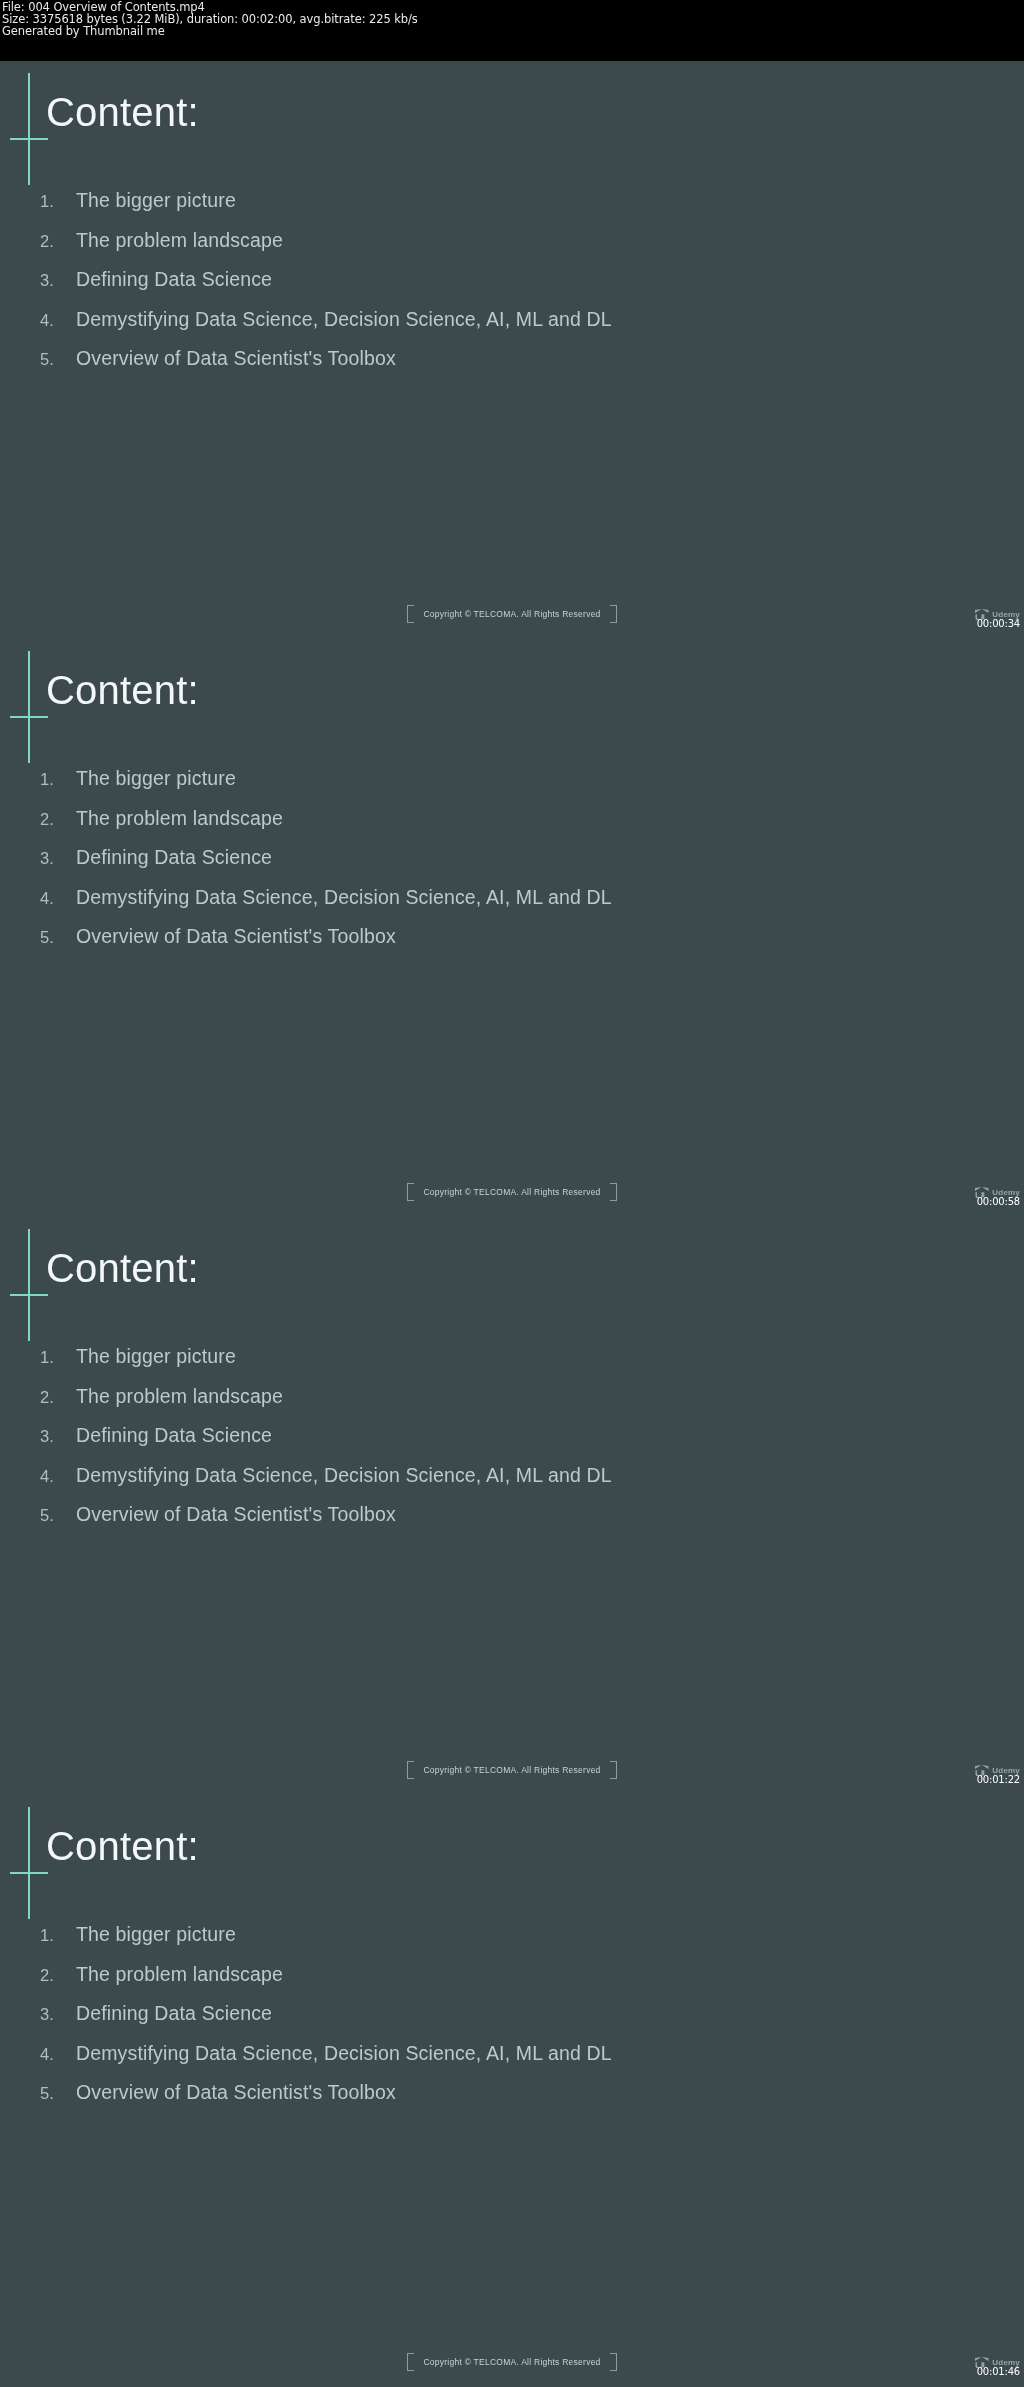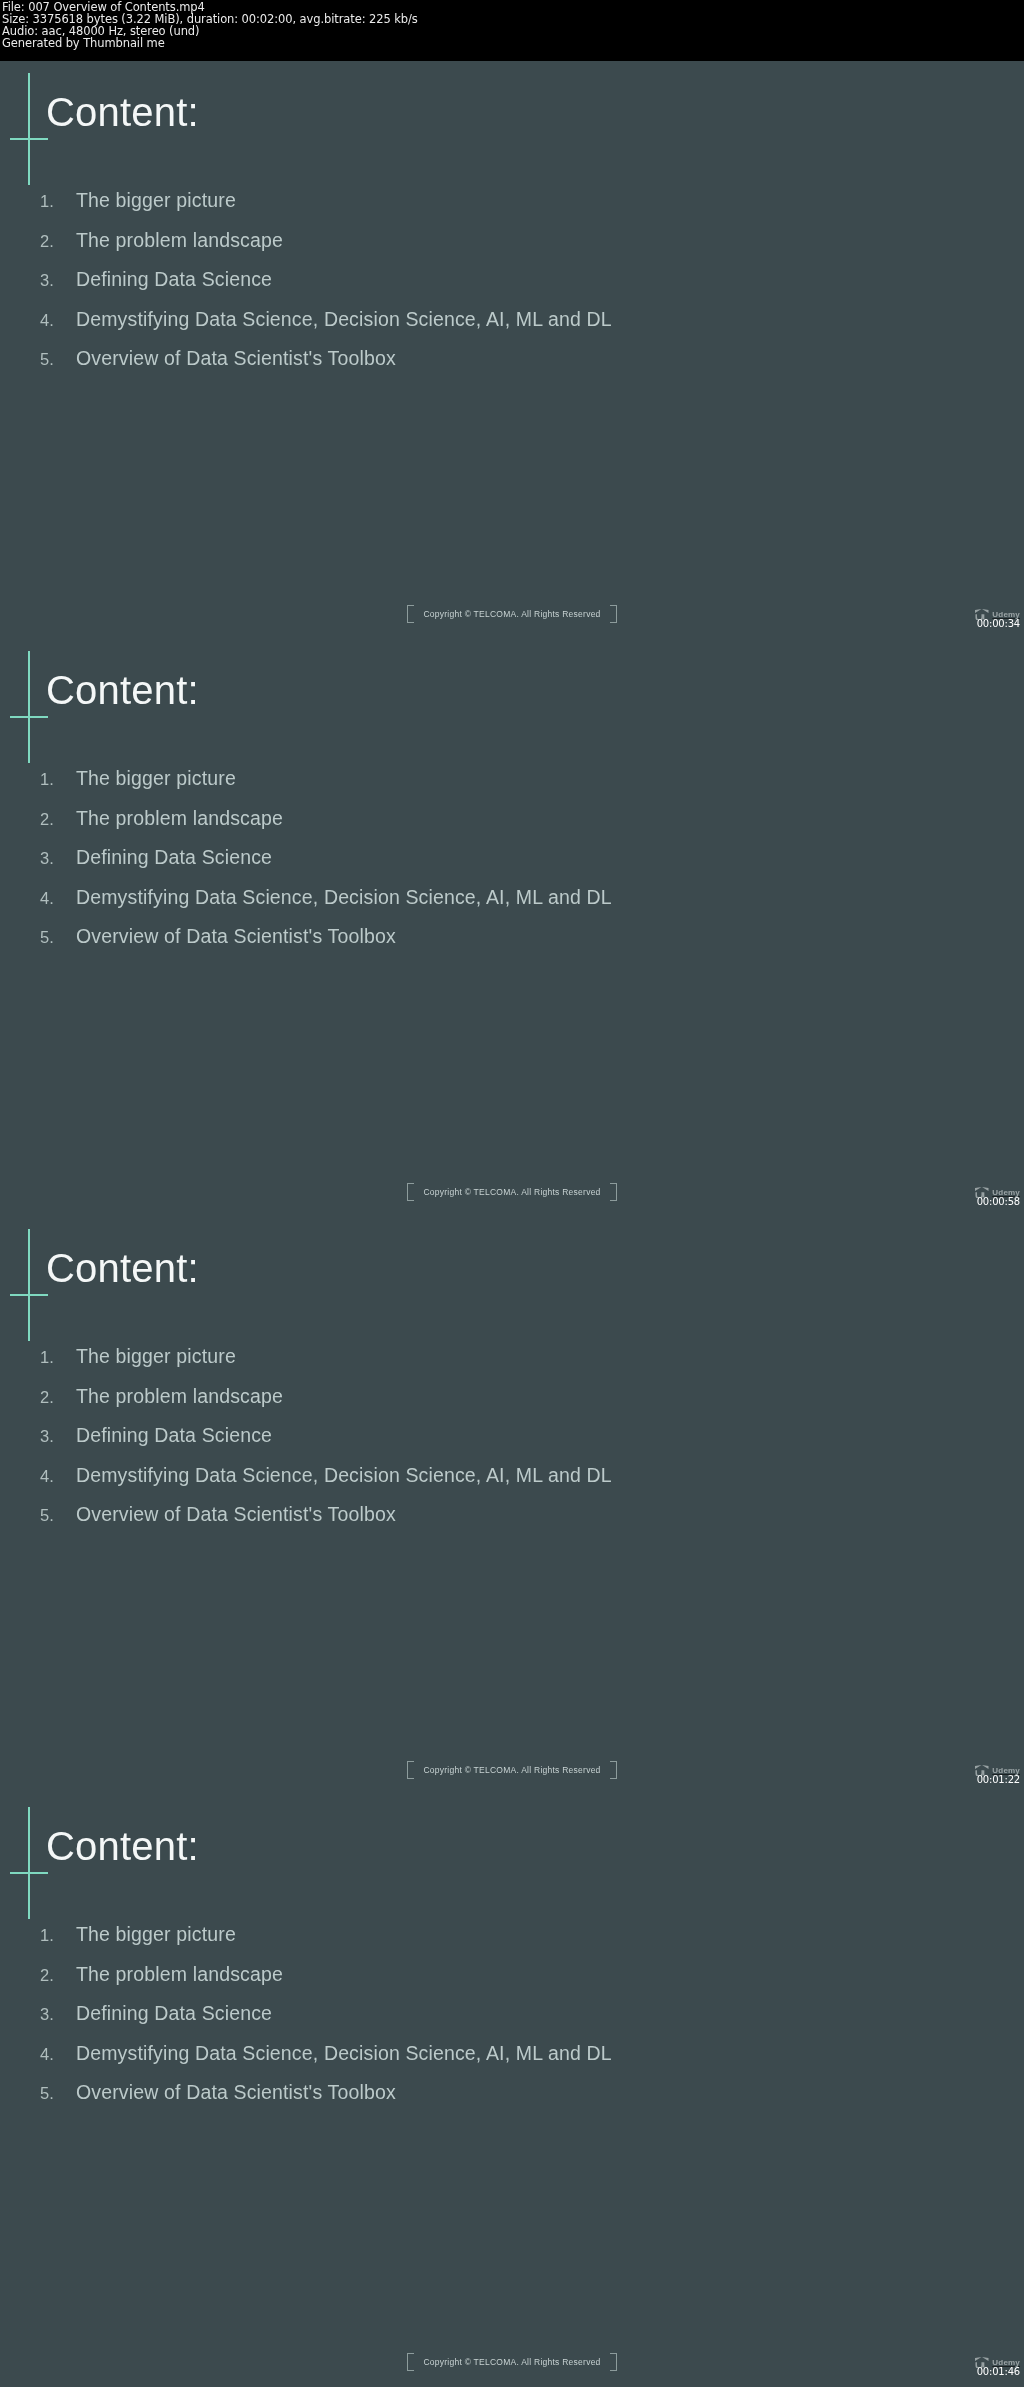--- a/index.html
+++ b/index.html
@@ -158,21 +158,20 @@
     bottom: 10px;
     display: flex;
     flex-direction: column;
     align-items: flex-end;
   }
   .watermark .brand {
     display: flex;
     align-items: center;
     gap: 3px;
     opacity: 0.55;
-    text-decoration: underline;
   }
   .watermark .brand svg {
     display: block;
   }
   .watermark .brand .wordmark {
     font-size: 8px;
     color: #e4eaea;
     letter-spacing: 0.2px;
     font-weight: 600;
   }
@@ -182,23 +181,22 @@
     color: #ffffff;
     letter-spacing: -0.2px;
     margin-top: -1px;
     line-height: 10px;
   }
 </style>
 </head>
 <body>
 
 <div id="meta-header">
-  <div class="meta-line">File: 007 Overview of Contents.mp4</div>
+  <div class="meta-line">File: 004 Overview of Contents.mp4</div>
   <div class="meta-line">Size: 3375618 bytes (3.22 MiB), duration: 00:02:00, avg.bitrate: 225 kb/s</div>
-  <div class="meta-line">Audio: aac, 48000 Hz, stereo (und)</div>
   <div class="meta-line">Generated by Thumbnail me</div>
 </div>
 
 <div id="sheet">
 
   <div class="frame">
     <div class="accent-vline"></div>
     <div class="accent-htick"></div>
     <div class="slide-title">Content:</div>
     <ul class="slide-list">

